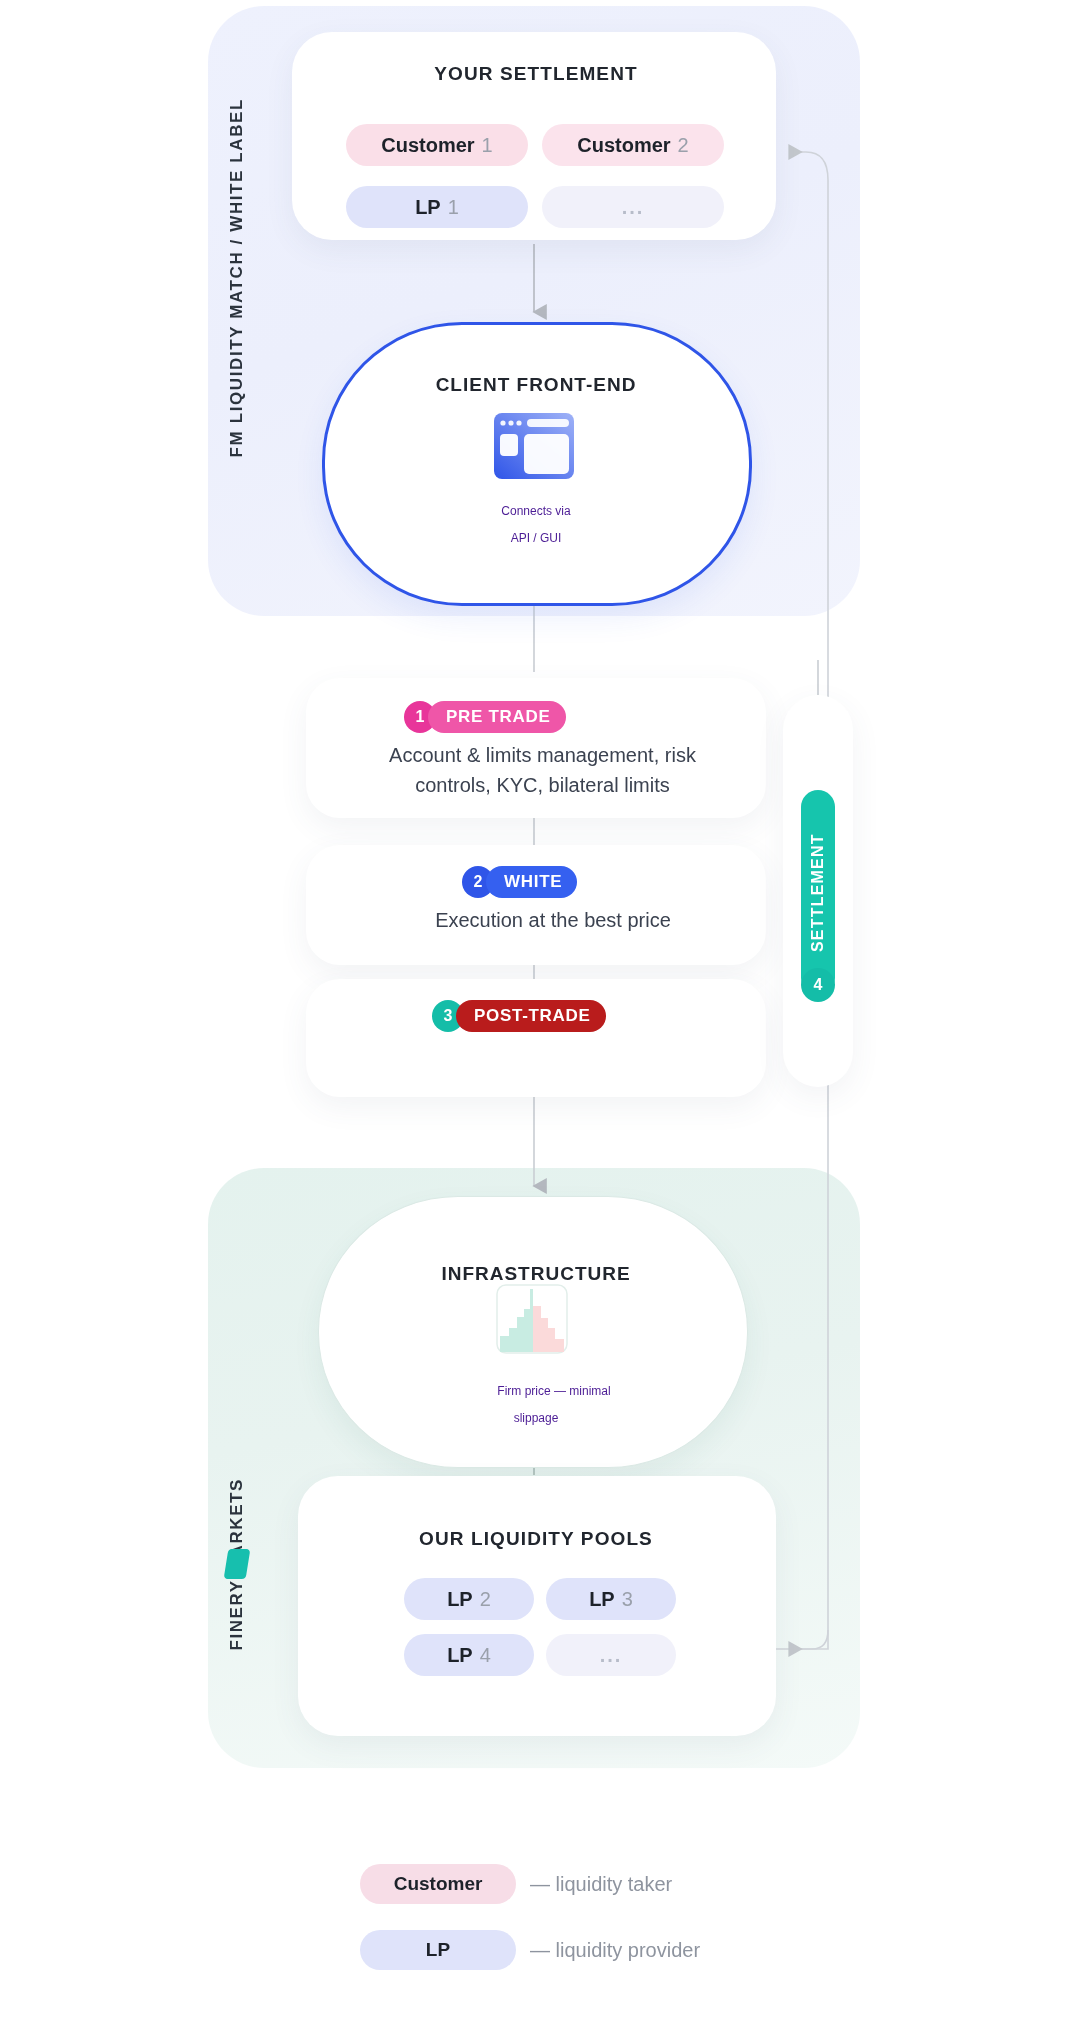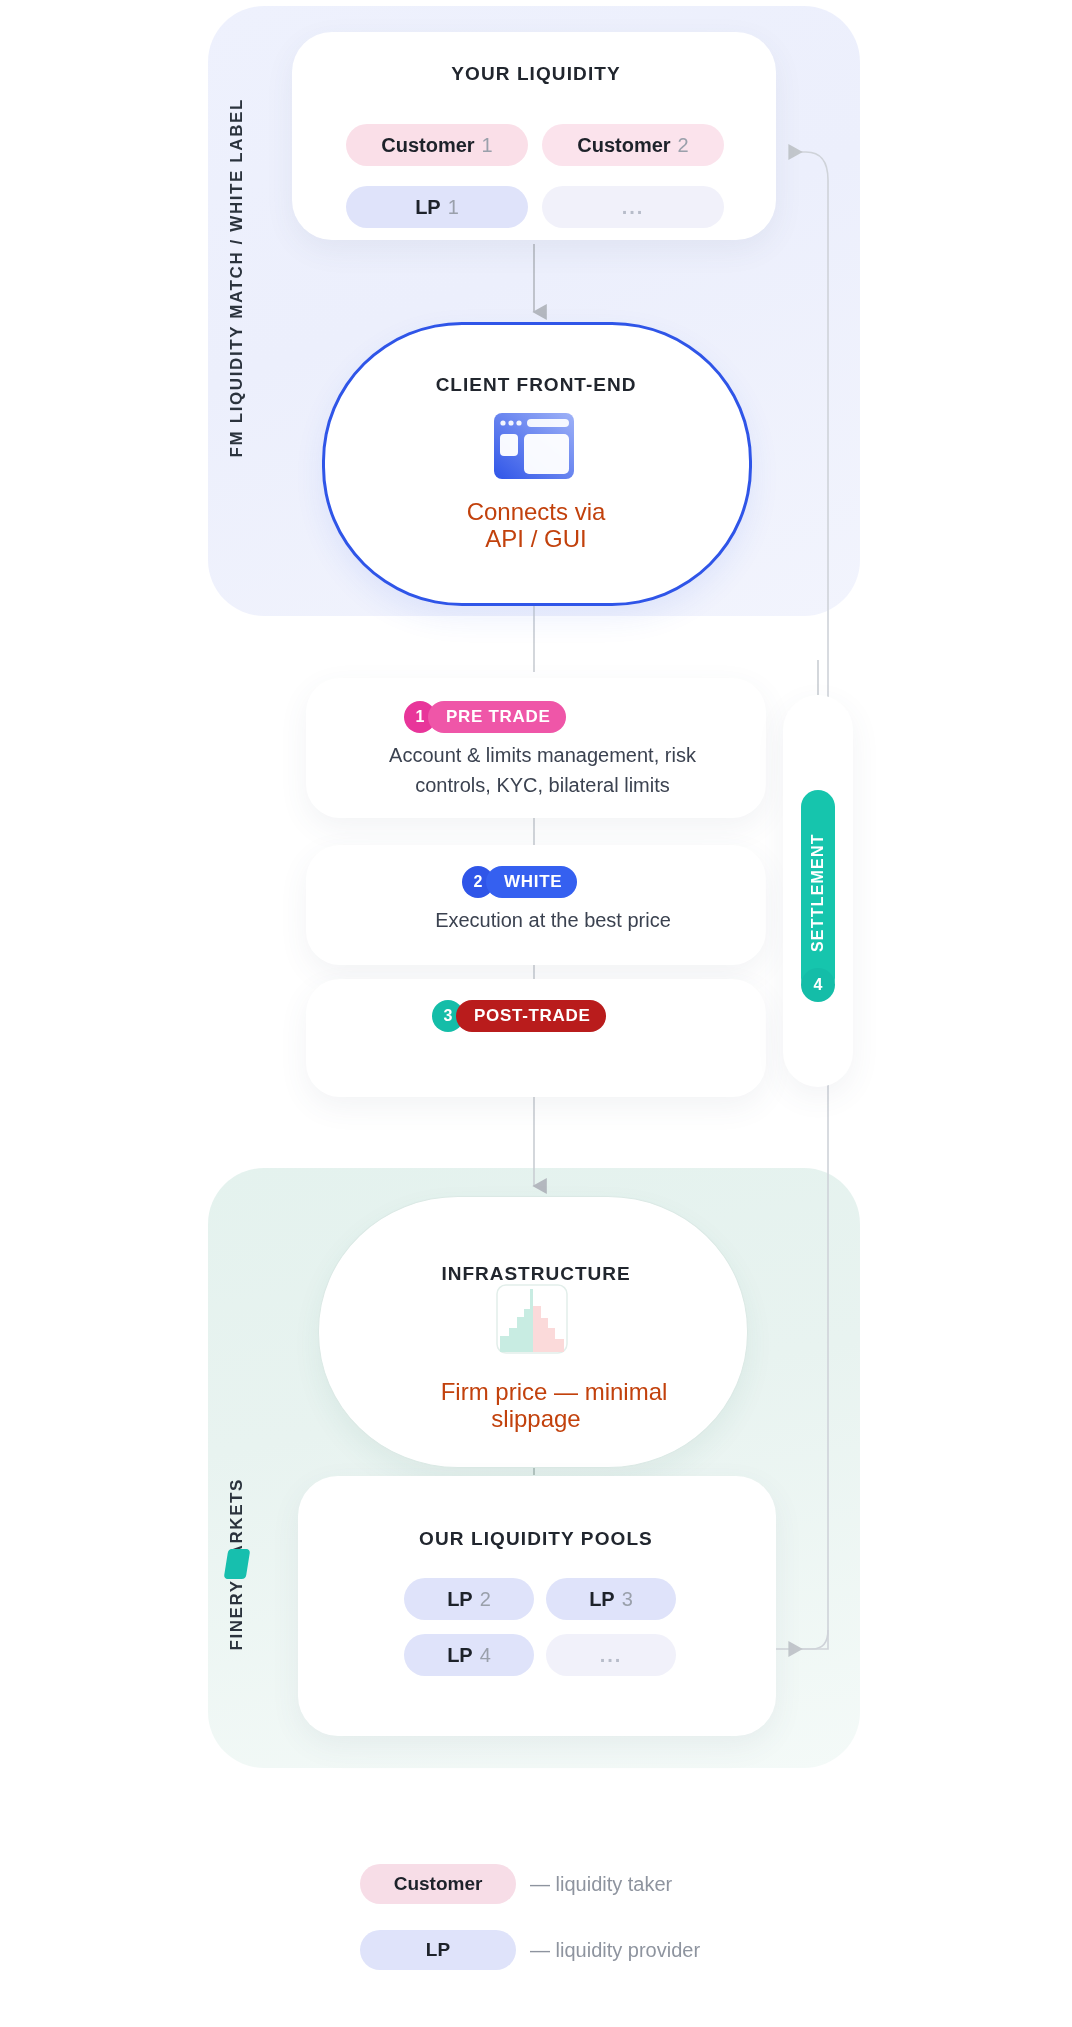--- a/index.html
+++ b/index.html
@@ -74,21 +74,21 @@
     position:absolute;left:0;right:0;text-align:center;
     font-size:19px;font-weight:700;letter-spacing:1.1px;color:#21262e;
   }
   .oval-title{
     position:absolute;left:0;right:0;text-align:center;
     font-size:19px;font-weight:700;letter-spacing:1.0px;color:#21262e;
     line-height:26px;
   }
   .oval-sub{
     position:absolute;left:0;right:0;text-align:center;
-    font-size:24px;font-weight:400;color:#c2410c;line-height:27px;
+    font-size:12px;font-weight:400;color:#4c1d95;line-height:27px;
   }
 
   
   .chip{
     position:absolute;height:42px;border-radius:21px;
     display:flex;align-items:center;justify-content:center;
     font-size:20px;font-weight:700;color:#1d222a;
   }
   .chip .num{font-weight:400;color:#9aa0ab;margin-left:7px;}
   .chip.pink{background:#fadfe8;}
@@ -208,21 +208,21 @@
     <path d="M776,1649 L812,1649 Q828,1649 828,1630 L828,180 Q828,152 806,152 L790,152" stroke="#cfd3d9" stroke-width="1.6" fill="none" marker-end="url(#ar-left)"></path>
 
     <path d="M828,1630 L828,1649 Q828,1649 812,1649 L790,1649" stroke="#cfd3d9" stroke-width="1.6" fill="none" marker-end="url(#ar-left)"></path>
   </svg>
 
   <div class="vlabel" id="v-top">FM LIQUIDITY MATCH / WHITE LABEL</div>
   <div class="vlabel" id="v-bottom">FINERY MARKETS</div>
   <div class="fm-mark"></div>
 
   <div class="card" id="customers-panel"></div>
-  <div class="panel-title" style="top:63px;">YOUR LIQUIDITY</div>
+  <div class="panel-title" style="top:63px;">YOUR SETTLEMENT</div>
 
   <div class="chip pink" id="chip-c1">
     <span>Customer</span>
     <span class="num">1</span>
   </div>
   <div class="chip pink-soft" id="chip-c2">
     <span>Customer</span>
     <span class="num">2</span>
   </div>
   <div class="chip lp" id="chip-lp1">

